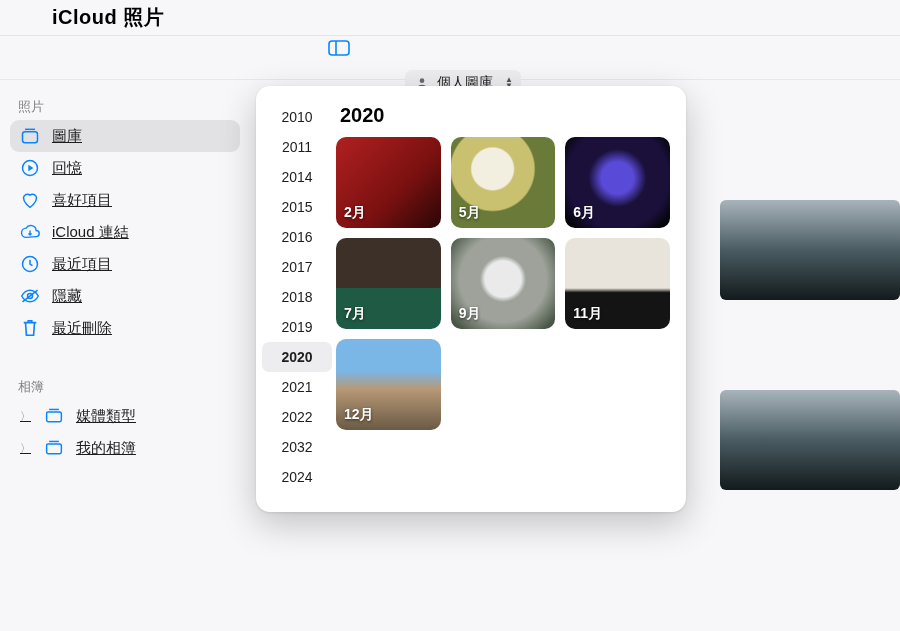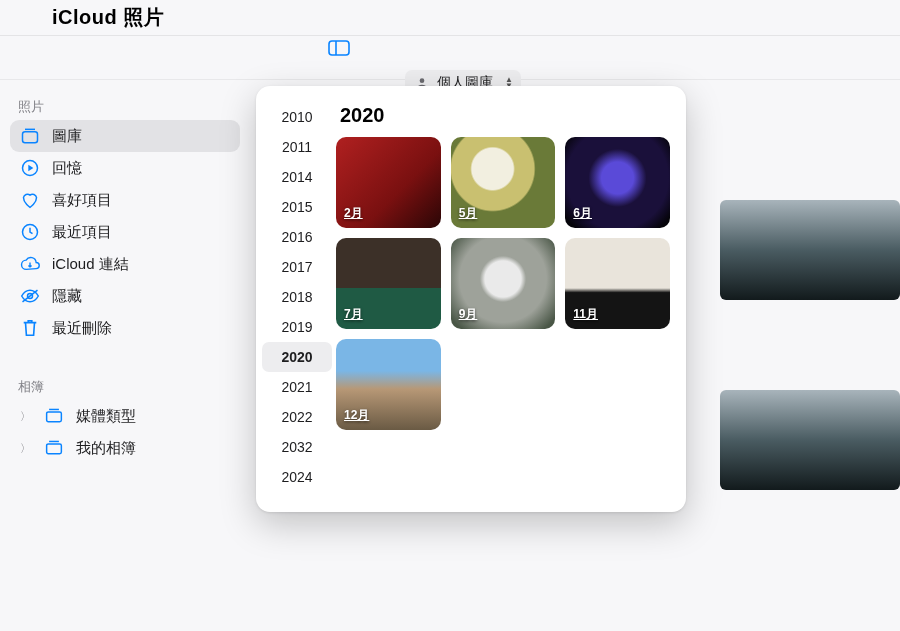--- a/index.html
+++ b/index.html
@@ -17,38 +17,38 @@
 .viewseg { display:flex; gap:8px; margin-left:22px; }
 .seg-btn { width:30px; height:28px; display:flex; align-items:center; justify-content:center; border-radius:7px; color:#0a84ff; cursor:pointer; }
 .seg-btn.sel { background:#d6e9ff; }
 .zoom { display:flex; align-items:center; gap:14px; margin-left:18px; color:#6b6b70; font-size:20px; }
 .zoom .sign { cursor:pointer; width:14px; text-align:center; }
 .slider { width:70px; height:2px; background:#c8c8cc; position:relative; }
 .slider::after { content:""; position:absolute; top:-7px; left:48px; width:16px; height:16px; border-radius:50%; background:#fff; border:2px solid #0a84ff; }
 .layout { display:flex; height:calc(631px - 80px); }
 .sidebar { width:250px; padding:12px 10px; overflow:auto; }
 .sect-header { font-size:13px; color:#808086; padding:6px 8px 4px; }
-.sb-item { display:flex; align-items:center; gap:12px; padding:6px 10px; border-radius:9px; font-size:15px; color:#1d1d1f; cursor:pointer; }
+.sb-item { display:flex; align-items:center; gap:12px; padding:6px 10px; border-radius:9px; font-size:15px; color:#1d1d1f; cursor:pointer;text-decoration:underline; }
 .sb-item.sel { background:#e2e2e5; }
 .sb-item .icon { width:20px; height:20px; color:#0a84ff; display:flex; align-items:center; justify-content:center; }
 .sb-item.sub { padding-left:10px; }
 .sb-item .chev { color:#808086; margin-right:2px; width:10px; font-size:11px; }
 .main { flex:1; position:relative; padding:10px 20px; }
 .bg-thumb { position:absolute; right:0; width:180px; height:100px; border-radius:6px; overflow:hidden; }
 .bg-thumb.t1 { top:120px; }
 .bg-thumb.t2 { top:310px; }
 .panel { position:absolute; top:6px; left:6px; width:430px; background:#fff; border-radius:14px; box-shadow:0 12px 36px rgba(0,0,0,.22),0 1px 3px rgba(0,0,0,.1); padding:16px 16px 20px 6px; display:flex; gap:4px; }
 .years { width:70px; display:flex; flex-direction:column; }
 .year { font-size:14px; color:#1d1d1f; padding:7px 0; text-align:center; cursor:pointer; border-radius:7px; }
 .year.sel { background:#ededef; font-weight:600; }
 .months { flex:1; }
 .months h2 { font-size:20px; font-weight:700; margin:2px 0 10px 4px; }
 .month-grid { display:grid; grid-template-columns:repeat(3,1fr); gap:10px; }
 .month { aspect-ratio:1.15/1; border-radius:10px; overflow:hidden; position:relative; cursor:pointer; }
-.month .mlabel { position:absolute; bottom:6px; left:8px; color:#fff; font-size:12px; font-weight:600; text-shadow:0 1px 3px rgba(0,0,0,.6);text-decoration:underline; }
+.month .mlabel { position:absolute; bottom:6px; left:8px; color:#fff; font-size:14px; font-weight:600; text-shadow:0 1px 3px rgba(0,0,0,.6); }
 .thumb { width:100%; height:100%; display:block; }
 .m2  { background:linear-gradient(135deg,#b02020,#7a1010 60%,#2a0606); }
 .m5  { background:radial-gradient(circle at 40% 35%,#f2efe0 0 24%,#c9c070 26% 48%,#6a7a38 50%); }
 .m6  { background:radial-gradient(circle at 50% 45%,#5a4ad8 0 22%,#1a103a 40% 70%,#05040a 90%); }
 .m7  { background:linear-gradient(180deg,#3c3028 55%,#1f5a44 55%); }
 .m9  { background:radial-gradient(circle at 50% 45%,#eaeaea 0 25%,#9ea29a 32% 60%,#495646 90%); }
 .m11 { background:linear-gradient(180deg,#e9e4db 55%,#141414 60%); }
 .m12 { background:linear-gradient(180deg,#7ab6e6 35%,#b79876 55%,#6a5a44 100%); }
 .bg-forest { background:linear-gradient(180deg,#a8b4bb 0%,#4a5c62 50%,#121a1c 100%); }
 svg { display:block; }
@@ -130,35 +130,35 @@
     <div class="sb-item">
       <span class="icon">
           <svg width="20" height="18" viewBox="0 0 24 22" fill="none" stroke="#0a84ff" stroke-width="1.8">
             <path d="M12 20s-8-5-8-12a5 5 0 0 1 8-3 5 5 0 0 1 8 3c0 7-8 12-8 12z"></path>
           </svg>
         </span>
       <span>喜好項目</span>
     </div>
     <div class="sb-item">
       <span class="icon">
+          <svg width="22" height="16" viewBox="0 0 26 18" fill="none" stroke="#0a84ff" stroke-width="1.8">
+            <path d="M8 16a6 6 0 0 1 0-12 7 7 0 0 1 13 3 4 4 0 0 1 0 8z"></path>
+            <path d="M13 13l-2-2m2 2l2-2m-2 2V7"></path>
+          </svg>
+        </span>
+      <span>iCloud 連結</span>
+    </div>
+    <div class="sb-item">
+      <span class="icon">
           <svg width="20" height="20" viewBox="0 0 24 24" fill="none" stroke="#0a84ff" stroke-width="1.8">
             <circle cx="12" cy="12" r="9"></circle>
             <path d="M12 7v5l3 2"></path>
           </svg>
         </span>
       <span>最近項目</span>
-    </div>
-    <div class="sb-item">
-      <span class="icon">
-          <svg width="22" height="16" viewBox="0 0 26 18" fill="none" stroke="#0a84ff" stroke-width="1.8">
-            <path d="M8 16a6 6 0 0 1 0-12 7 7 0 0 1 13 3 4 4 0 0 1 0 8z"></path>
-            <path d="M13 13l-2-2m2 2l2-2m-2 2V7"></path>
-          </svg>
-        </span>
-      <span>iCloud 連結</span>
     </div>
     <div class="sb-item">
       <span class="icon">
           <svg width="22" height="16" viewBox="0 0 24 18" fill="none" stroke="#0a84ff" stroke-width="1.8">
             <path d="M2 9s4-7 10-7 10 7 10 7-4 7-10 7S2 9 2 9z"></path>
             <circle cx="12" cy="9" r="3"></circle>
             <line x1="3" y1="16" x2="21" y2="2"></line>
           </svg>
         </span>
       <span>隱藏</span>

